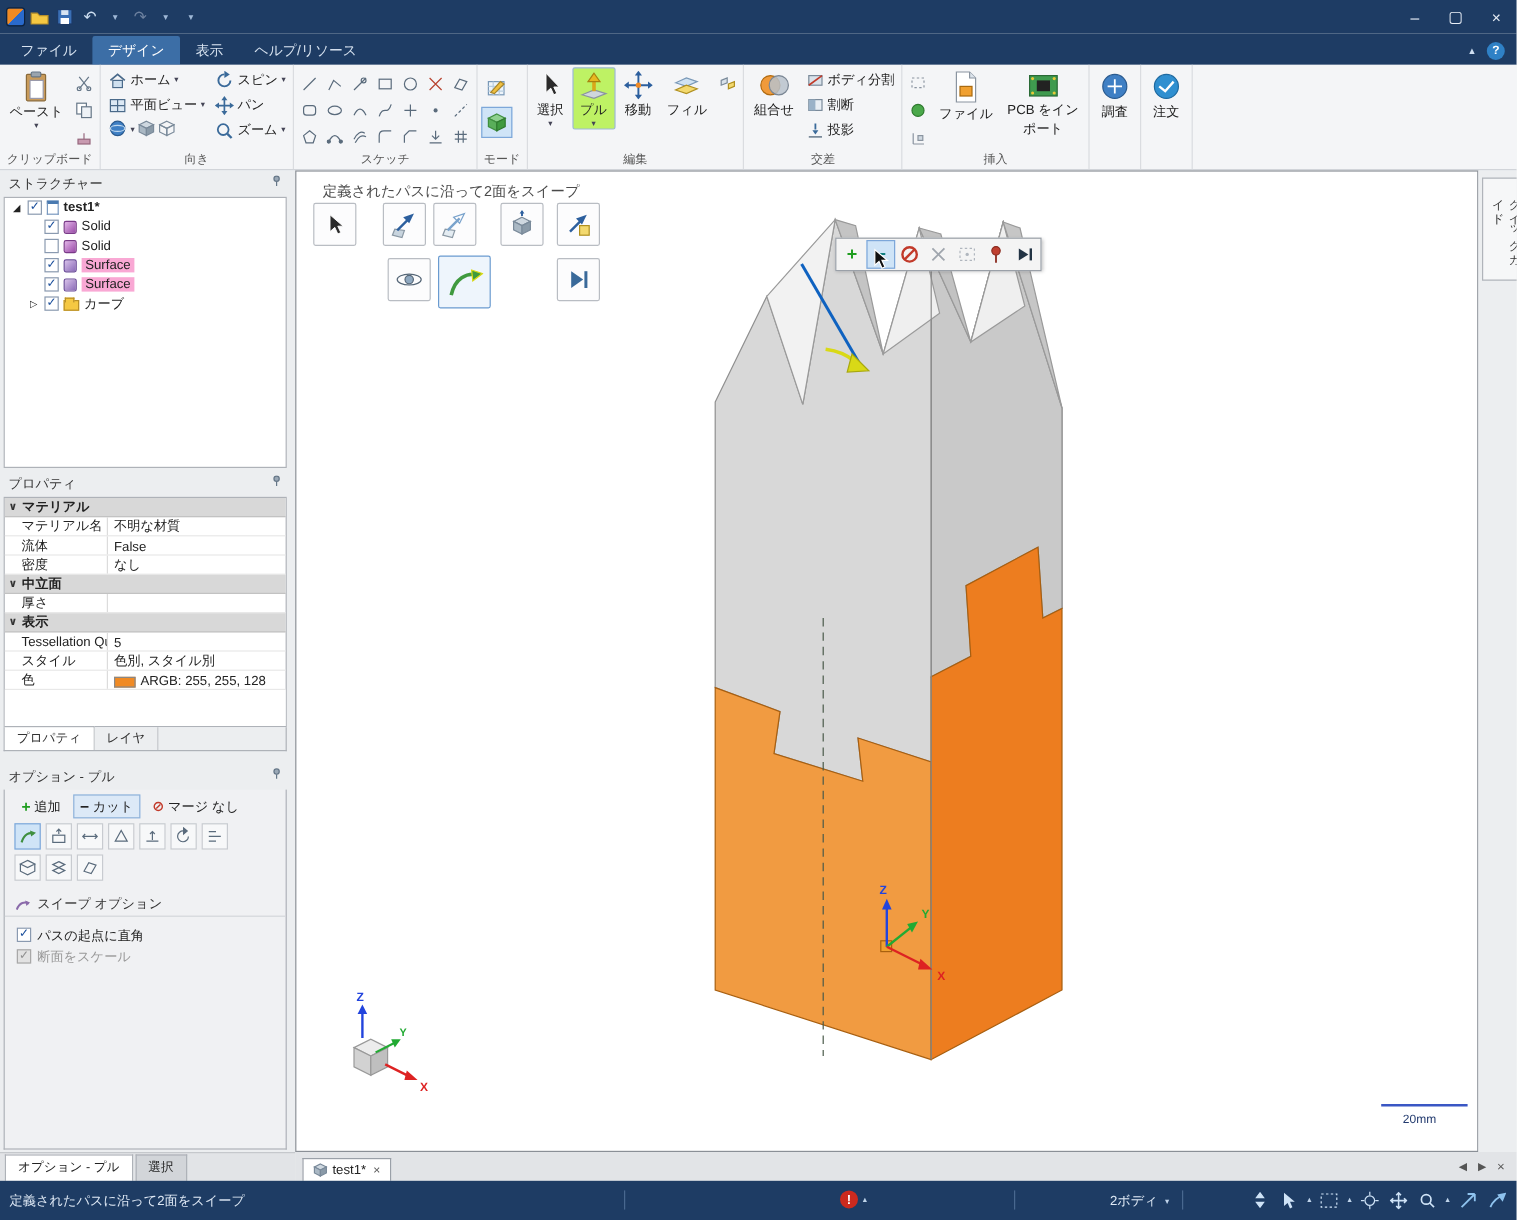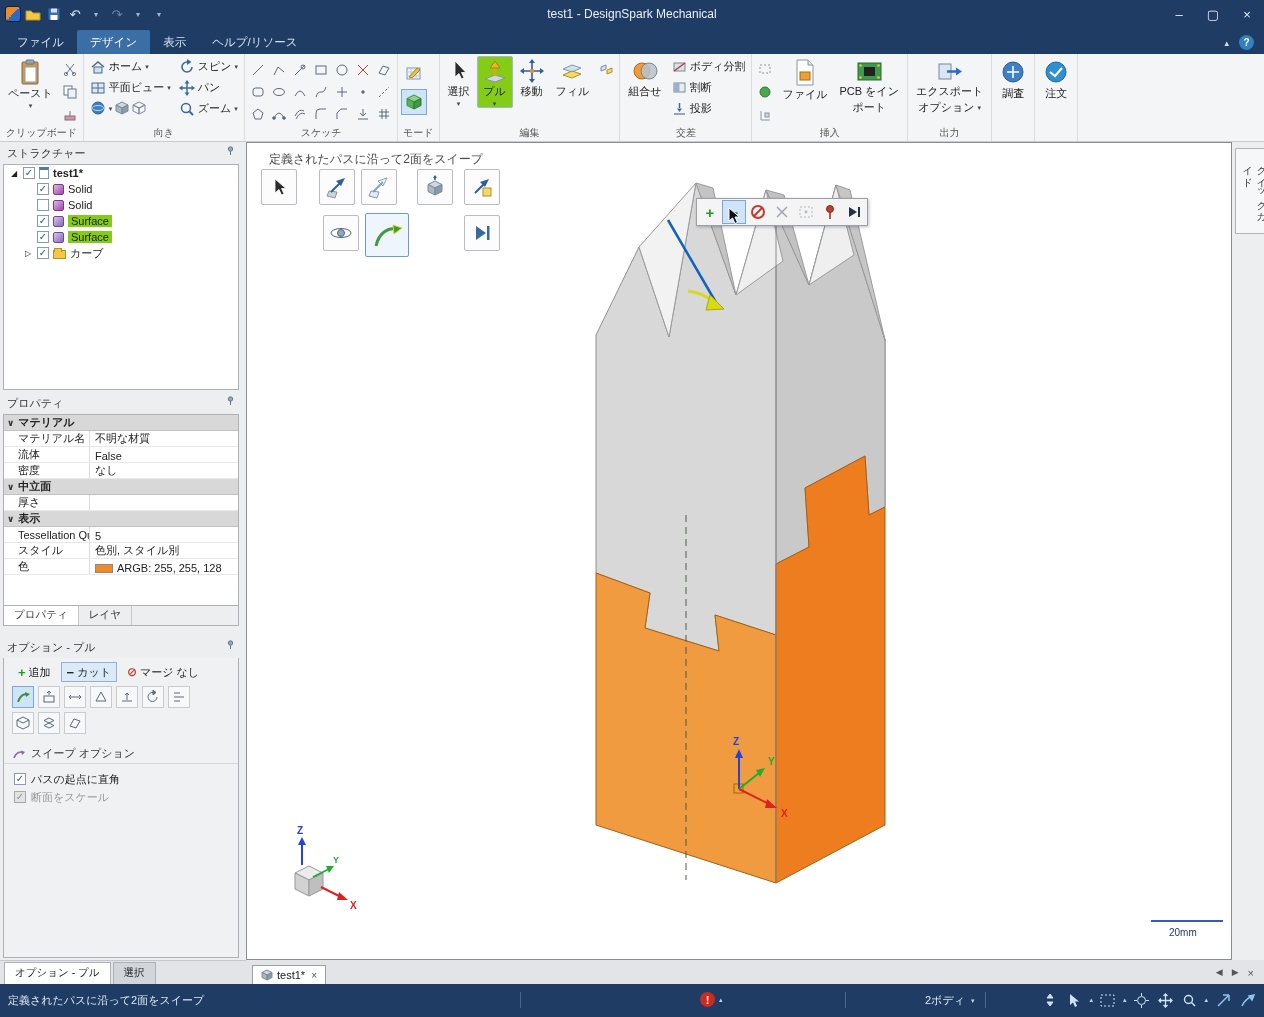--- a/index.html
+++ b/index.html
@@ -22,21 +22,21 @@
 .mtab.active{background:#3c6ea6;color:#fff;border-radius:2px 2px 0 0}
 .menuright{margin-left:auto;display:flex;align-items:center;gap:10px;padding:0 10px 4px}
 .collapse-ribbon{color:#cfe0f2;font-size:9px}
 .helpbtn{width:15px;height:15px;border-radius:50%;background:#2f81c6;color:#fff;font-size:10px;font-weight:bold;display:flex;align-items:center;justify-content:center}
 
 .ribbon{position:absolute;top:54px;left:0;right:0;height:88px;background:#f4f5f7;border-bottom:1px solid #c9ccd1;display:flex}
 .rgroup{display:flex;flex-direction:column;border-right:1px solid #dadce0;padding:2px 3px 0}
 .rgbody{flex:1;display:flex;align-items:flex-start;gap:2px}
 .rglabel{height:15px;text-align:center;font-size:10px;color:#555;white-space:nowrap;padding:0 2px}
 .rbtn{display:flex;flex-direction:column;align-items:center;gap:1px;padding:2px 4px 0;border:1px solid transparent;border-radius:2px;font-size:11px;white-space:nowrap}
-.rbtn.active{background:#84cc16;border-color:#9db9d6}
+.rbtn.active{background:#bef264;border-color:#9db9d6}
 .caret{font-size:7px;color:#445;line-height:7px}
 .minicol{display:flex;flex-direction:column;gap:3px;padding-top:3px}
 .mini{width:20px;height:20px;display:flex;align-items:center;justify-content:center}
 .rcol{display:flex;flex-direction:column}
 .rrow{display:flex;align-items:center;gap:3px;height:21px;font-size:11px;padding:0 3px;white-space:nowrap}
 .skgrid{display:grid;grid-template-columns:repeat(7,20px);grid-auto-rows:21px;gap:1px;padding-top:3px}
 .sk{display:flex;align-items:center;justify-content:center}
 .modecol{display:flex;flex-direction:column;gap:3px;padding-top:4px}
 .mslot{width:26px;height:26px;display:flex;align-items:center;justify-content:center;border:1px solid transparent}
 .mslot.sel{background:#cfe4f7;border-color:#7da7d9}
@@ -56,21 +56,21 @@
 .cb{width:12px;height:12px;border:1px solid #8a9ab0;background:#fff;display:flex;align-items:center;justify-content:center;flex:none}
 .cb i{font-style:normal;font-size:10px;line-height:1;font-weight:bold;color:#1b4f9c}
 .cb.dis{background:#e2e2e2;border-color:#a8a8a8}
 .cb.dis i{color:#909090}
 .ticon{flex:none}
 .icon-doc{width:10px;height:12px;background:#fff;border:1px solid #7a9ac0;border-top:3px solid #4a7ab0}
 .icon-solid{width:11px;height:11px;border-radius:2px;background:linear-gradient(135deg,#e3b6e8,#9a4aa8);border:1px solid #7a3a88}
 .icon-surface{width:11px;height:11px;border-radius:2px;background:linear-gradient(135deg,#d9c2ea,#8a6ab8);border:1px solid #6a4a98}
 .icon-folder{width:13px;height:9px;background:#f5c842;border:1px solid #b8902a;position:relative;margin-top:2px}
 .icon-folder::before{content:"";position:absolute;left:0;top:-3px;width:6px;height:3px;background:#f5c842;border:1px solid #b8902a;border-bottom:none}
-.hl{background:#84cc16;padding:0 3px}
+.hl{background:#f9a8d4;padding:0 3px}
 .rootlbl{font-weight:bold}
 
 .pgrid{font-size:11px}
 .psecrow{display:flex;align-items:center;gap:4px;height:16px;background:#d8d8d8;border-bottom:1px solid #c2c2c2;padding-left:3px;font-weight:bold}
 .parrow{font-size:9px;color:#333}
 .prow{display:flex;height:16px;border-bottom:1px solid #e8e8e8;align-items:flex-end}
 .plab{width:86px;flex:none;padding-left:14px;border-right:1px solid #dcdcdc;overflow:hidden;white-space:nowrap;height:100%;display:flex;align-items:center}
 .pval{flex:1;padding-left:5px;display:flex;align-items:center;gap:4px;overflow:hidden;white-space:nowrap}
 .swatch{width:18px;height:9px;background:#f08a24;border:1px solid #888;flex:none}
 .pfill{flex:1;background:#fff}
@@ -145,21 +145,20 @@
             <rect x="4" y="1.5" width="6" height="4" fill="#d8e4f2"></rect>
             <rect x="3.5" y="8" width="7" height="5" fill="#fff"></rect>
           </svg>
       </span>
       <span class="qbtn">↶</span>
       <span class="qbtn qcaret">▾</span>
       <span class="qbtn disabledg">↷</span>
       <span class="qbtn qcaret">▾</span>
       <span class="qbtn qcaret">▾</span>
     </div>
-    <div class="title">test1 - DesignSpark Mechanical</div>
     <div class="winbtns">
       <span class="wbtn">–</span>
       <span class="wbtn">▢</span>
       <span class="wbtn">×</span>
     </div>
   </div>
 
   <div class="menubar">
     <div class="mtab">ファイル</div>
     <div class="mtab active">デザイン</div>
@@ -538,37 +537,20 @@
               <circle cx="4.5" cy="18.5" r="1.3" fill="#e8c838"></circle>
               <circle cx="22.5" cy="18.5" r="1.3" fill="#e8c838"></circle>
             </svg>
           <span>PCB をイン</span>
           <span>ポート</span>
         </div>
       </div>
       <div class="rglabel">挿入</div>
     </div>
 
-    <div class="rgroup">
-      <div class="rgbody">
-        <div class="rbtn">
-          <svg width="26" height="24">
-              <rect x="2" y="5" width="12" height="15" fill="#dce6f0" stroke="#6a8aa8"></rect>
-              <path d="M10 12.5 H20" stroke="#2a6acc" stroke-width="2.5"></path>
-              <polygon points="25,12.5 19,8.5 19,16.5" fill="#2a6acc"></polygon>
-            </svg>
-          <span>エクスポート</span>
-          <span style="display:flex;align-items:center;gap:3px">
-              <span>オプション</span>
-              <span class="caret">▾</span>
-            </span>
-        </div>
-      </div>
-      <div class="rglabel">出力</div>
-    </div>
 
     <div class="rgroup">
       <div class="rgbody">
         <div class="rbtn">
           <svg width="26" height="26">
               <circle cx="13" cy="13" r="10" fill="#3f7fc4" stroke="#2a5a8f"></circle>
               <path d="M7 13 H19 M13 7 V19" stroke="#fff" stroke-width="1.5"></path>
             </svg>
           <span>調査</span>
         </div>

